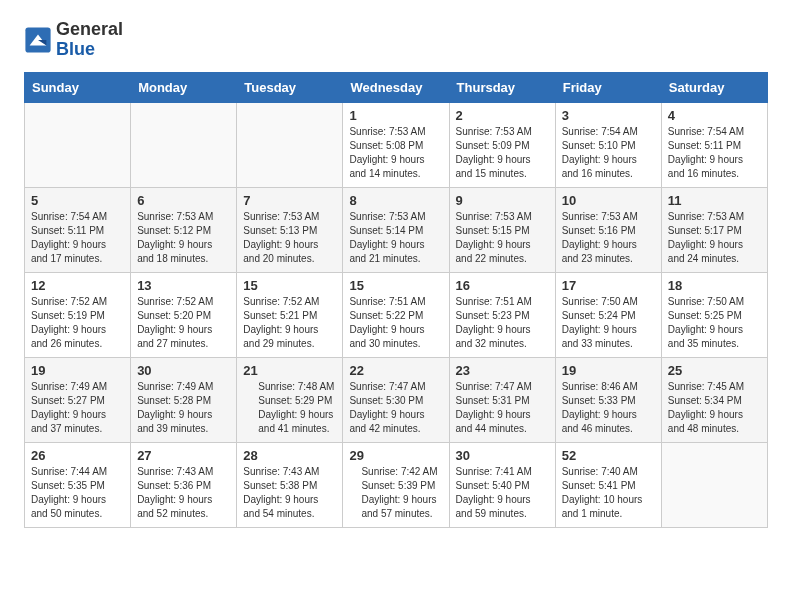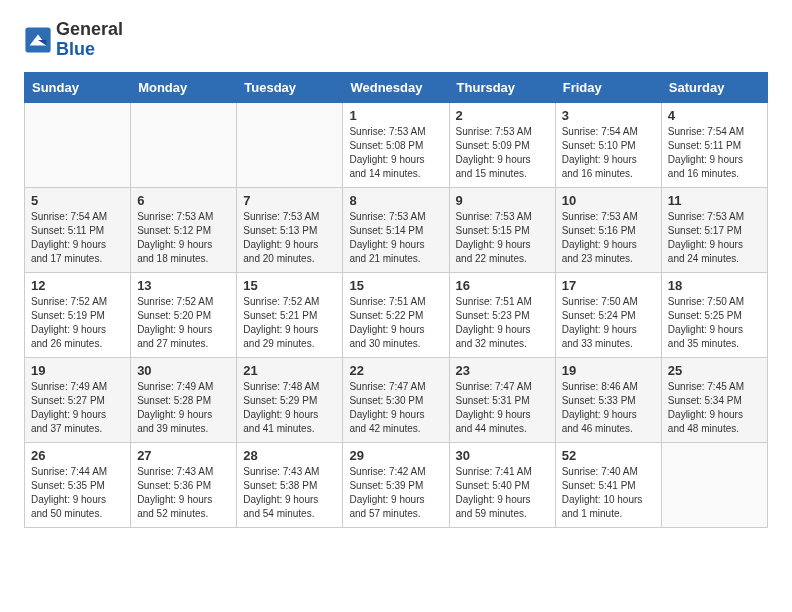--- a/index.html
+++ b/index.html
@@ -266,21 +266,21 @@
         </td>
         <td>
           <span class="day-number">30</span>
           <div class="cell-text" style="white-space: pre-line;">Sunrise: 7:49 AM
 Sunset: 5:28 PM
 Daylight: 9 hours
 and 39 minutes.</div>
         </td>
         <td>
           <span class="day-number">21</span>
-          <div class="cell-text" style="white-space: pre-line;">Sunrise: 7:48 AM
+          <div class="cell-text" style="white-space: pre-line; margin-left: 15px;">Sunrise: 7:48 AM
 Sunset: 5:29 PM
 Daylight: 9 hours
 and 41 minutes.</div>
         </td>
         <td>
           <span class="day-number">22</span>
           <div class="cell-text" style="white-space: pre-line;">Sunrise: 7:47 AM
 Sunset: 5:30 PM
 Daylight: 9 hours
 and 42 minutes.</div>
@@ -324,21 +324,21 @@
         </td>
         <td>
           <span class="day-number">28</span>
           <div class="cell-text" style="white-space: pre-line;">Sunrise: 7:43 AM
 Sunset: 5:38 PM
 Daylight: 9 hours
 and 54 minutes.</div>
         </td>
         <td>
           <span class="day-number">29</span>
-          <div class="cell-text" style="white-space: pre-line;">Sunrise: 7:42 AM
+          <div class="cell-text" style="white-space: pre-line; margin-left: 12px;">Sunrise: 7:42 AM
 Sunset: 5:39 PM
 Daylight: 9 hours
 and 57 minutes.</div>
         </td>
         <td>
           <span class="day-number">30</span>
           <div class="cell-text" style="white-space: pre-line;">Sunrise: 7:41 AM
 Sunset: 5:40 PM
 Daylight: 9 hours
 and 59 minutes.</div>

